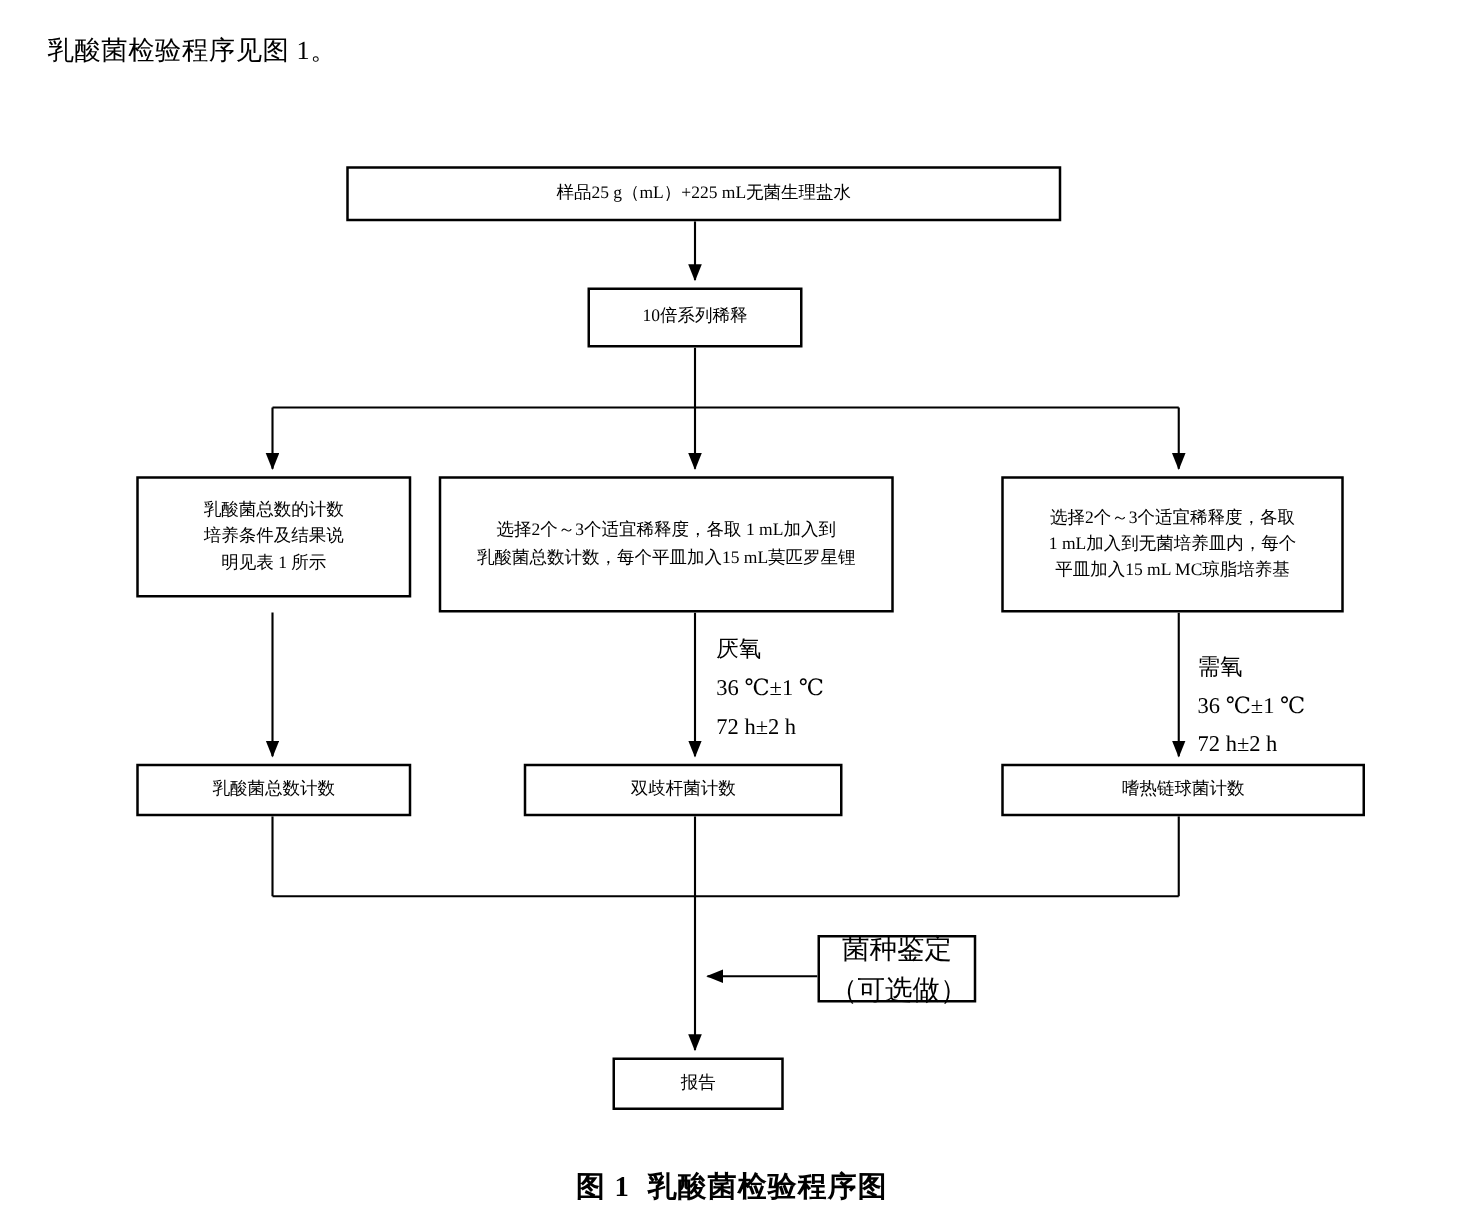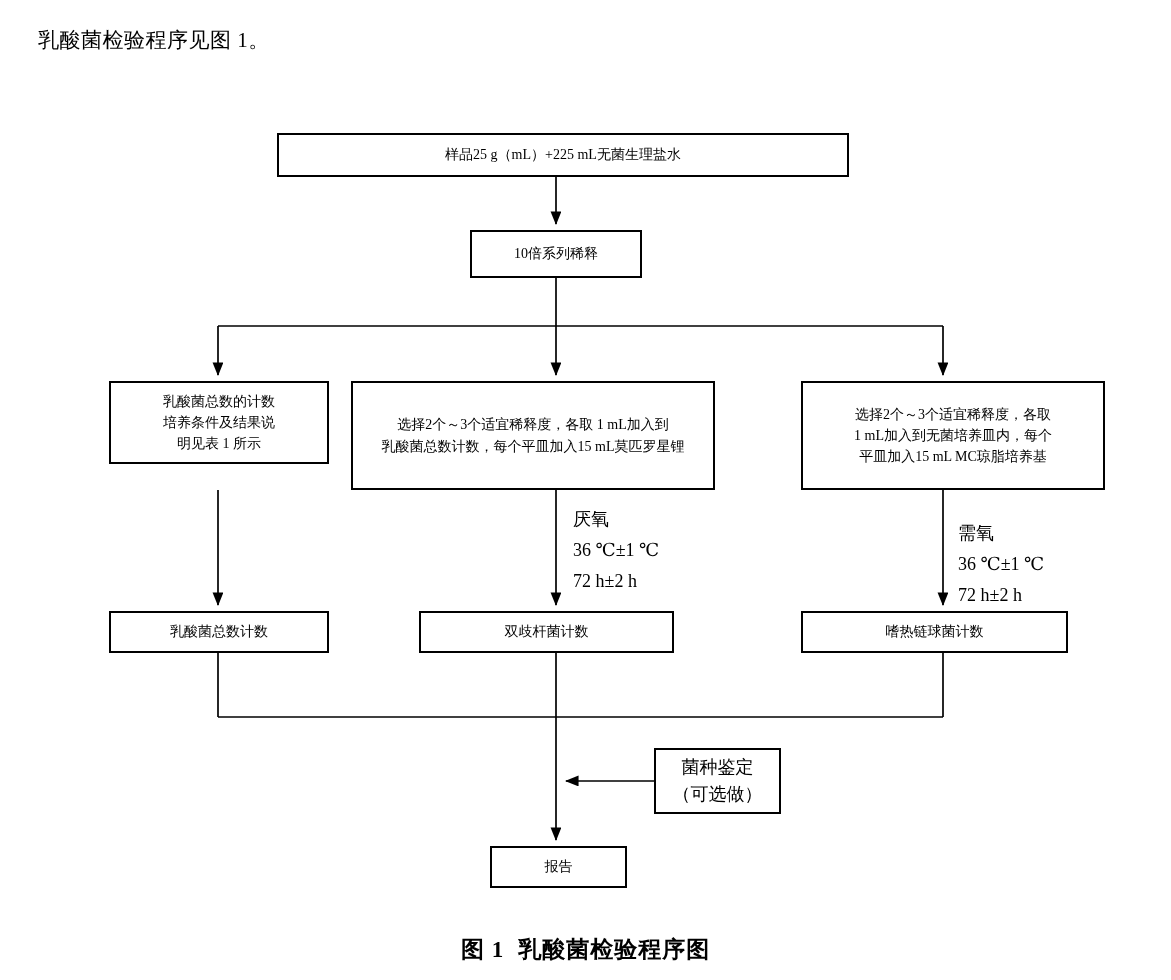--- a/index.html
+++ b/index.html
@@ -49,30 +49,30 @@
   }
   .node .lines {
     width: 100%;
   }
   .node .ln { display: block; white-space: nowrap; }
 
   
   #node-sample      { left: 277px;  top: 133px; width: 572px;  height: 44px; }
   #node-dilution    { left: 470px;  top: 230px; width: 172px;  height: 48px; }
 
-  #node-total-info  { left: 109px;  top: 381px; width: 220px;  height: 83px; }
+  #node-total-info  { left: 109px;  top: 381px; width: 220px;  height: 97px; }
   #node-mrs         { left: 351px;  top: 381px; width: 364px;  height: 109px; }
-  #node-mc          { left: 801px;  top: 381px; width: 304px;  height: 109px; }
+  #node-mc          { left: 801px;  top: 381px; width: 274px;  height: 109px; }
 
   #node-total-count { left: 109px;  top: 611px; width: 220px;  height: 42px; }
   #node-bifido      { left: 419px;  top: 611px; width: 255px;  height: 42px; }
-  #node-strep       { left: 801px;  top: 611px; width: 267px;  height: 42px; }
-
-  #node-ident       { left: 654px;  top: 748px; width: 127px;  height: 66px;
-                      font-size: 18px; }
+  #node-strep       { left: 801px;  top: 611px; width: 291px;  height: 42px; }
+
+  #node-ident       { left: 654px;  top: 748px; width: 127px;  height: 54px;
+                      font-size: 22px; }
   #node-report      { left: 490px;  top: 846px; width: 137px;  height: 42px; }
 
   
   .anno {
     position: absolute;
     font-size: 18px;
     line-height: 1.72;
     white-space: nowrap;
     z-index: 3;
   }

